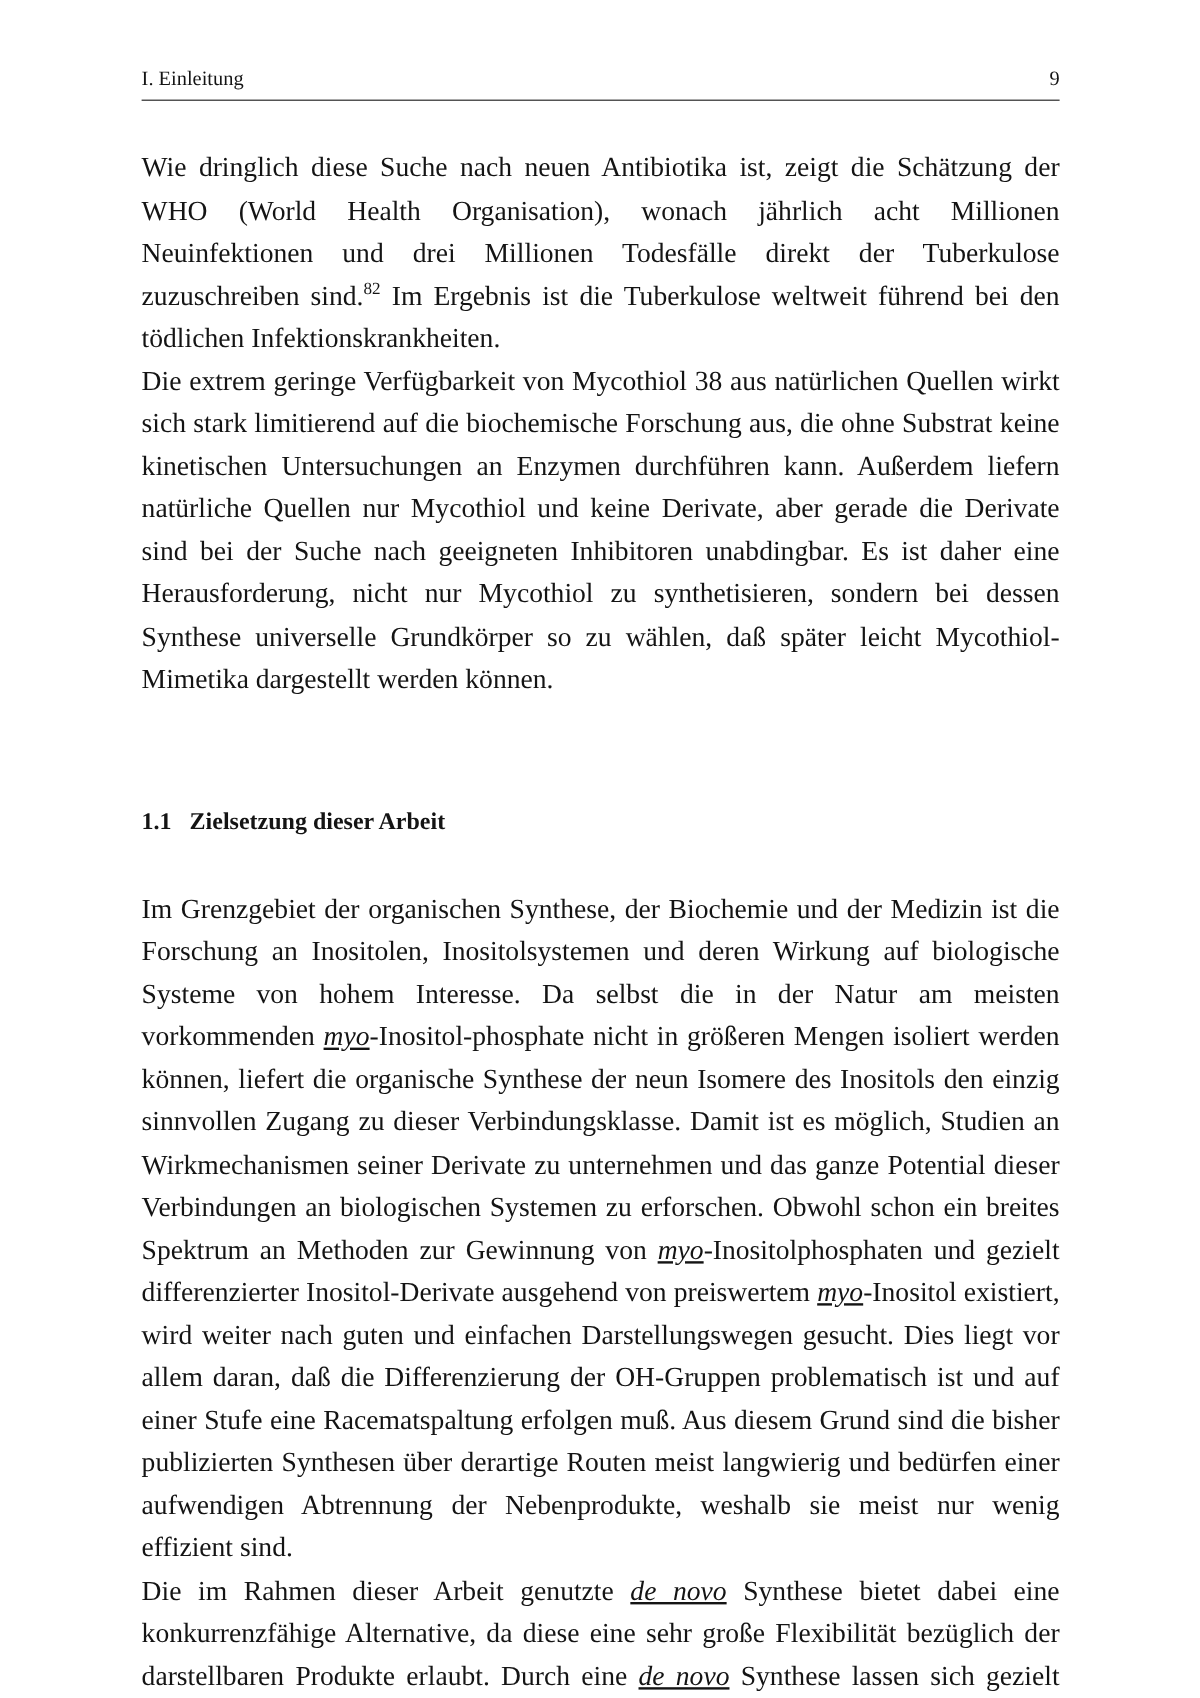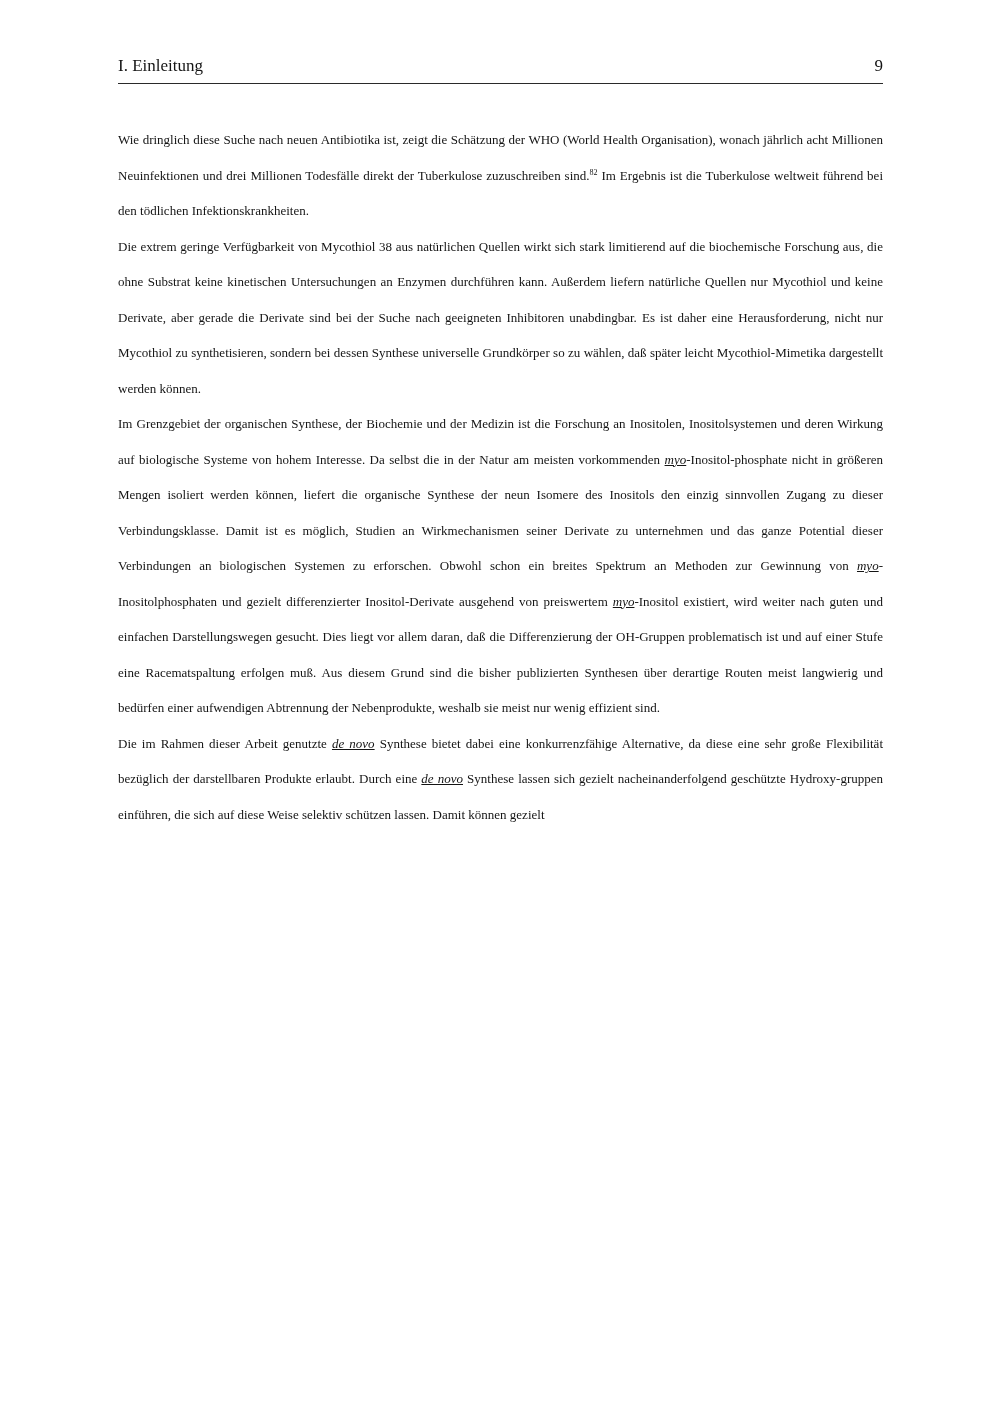--- a/index.html
+++ b/index.html
@@ -27,21 +27,21 @@
     font-size: 17px;
     line-height: 20px;
     padding-bottom: 7px;
     border-bottom: 1.5px solid #2a2a2a;
   }
   .document-content {
     margin-top: 38px;
   }
   .body-paragraph {
     margin: 0;
-    font-size: 13px;
+    font-size: 23px;
     line-height: 35.5px;
     text-align: justify;
   }
   .body-paragraph sup {
     font-size: 0.62em;
     line-height: 0;
     vertical-align: super;
   }
   .bold { font-weight: normal; }
   .italic { font-style: italic; text-decoration: underline; }
@@ -59,16 +59,17 @@
 <body>
 
 <div class="page">
   <div class="running-header">
     <span>I. Einleitung</span>
     <span>9</span>
   </div>
   <div class="document-content">
       <p class="body-paragraph"><span>Wie dringlich diese Suche nach neuen Antibiotika ist, zeigt die Schätzung der WHO (World Health Organisation), wonach jährlich acht Millionen Neuinfektionen und drei Millionen Todesfälle direkt der Tuberkulose zuzuschreiben sind.</span><sup>82</sup><span> Im Ergebnis ist die Tuberkulose weltweit führend bei den tödlichen Infektionskrankheiten.</span></p>
       <p class="body-paragraph"><span>Die extrem geringe Verfügbarkeit von Mycothiol </span><span class="bold">38</span><span> aus natürlichen Quellen wirkt sich stark limitierend auf die biochemische Forschung aus, die ohne Substrat keine kinetischen Untersuchungen an Enzymen durchführen kann. Außerdem liefern natürliche Quellen nur Mycothiol und keine Derivate, aber gerade die Derivate sind bei der Suche nach geeigneten Inhibitoren unabdingbar. Es ist daher eine Herausforderung, nicht nur Mycothiol zu synthetisieren, sondern bei dessen Synthese universelle Grundkörper so zu wählen, daß später leicht Mycothiol-Mimetika dargestellt werden können.</span></p>
+      <h2 class="section-heading"><span class="heading-number">1.1</span><span>Zielsetzung dieser Arbeit</span></h2>
       <p class="body-paragraph"><span>Im Grenzgebiet der organischen Synthese, der Biochemie und der Medizin ist die Forschung an Inositolen, Inositolsystemen und deren Wirkung auf biologische Systeme von hohem Interesse. Da selbst die in der Natur am meisten vorkommenden </span><span class="italic">myo</span><span>-Inositol-phosphate nicht in größeren Mengen isoliert werden können, liefert die organische Synthese der neun Isomere des Inositols den einzig sinnvollen Zugang zu dieser Verbindungsklasse. Damit ist es möglich, Studien an Wirkmechanismen seiner Derivate zu unternehmen und das ganze Potential dieser Verbindungen an biologischen Systemen zu erforschen. Obwohl schon ein breites Spektrum an Methoden zur Gewinnung von </span><span class="italic">myo</span><span>-Inositolphosphaten und gezielt differenzierter Inositol-Derivate ausgehend von preiswertem </span><span class="italic">myo</span><span>-Inositol existiert, wird weiter nach guten und einfachen Darstellungswegen gesucht. Dies liegt vor allem daran, daß die Differenzierung der OH-Gruppen problematisch ist und auf einer Stufe eine Racematspaltung erfolgen muß. Aus diesem Grund sind die bisher publizierten Synthesen über derartige Routen meist langwierig und bedürfen einer aufwendigen Abtrennung der Nebenprodukte, weshalb sie meist nur wenig effizient sind.</span></p>
       <p class="body-paragraph"><span>Die im Rahmen dieser Arbeit genutzte </span><span class="italic">de novo</span><span> Synthese bietet dabei eine konkurrenzfähige Alternative, da diese eine sehr große Flexibilität bezüglich der darstellbaren Produkte erlaubt. Durch eine </span><span class="italic">de novo</span><span> Synthese lassen sich gezielt nacheinanderfolgend geschützte Hydroxy-gruppen einführen, die sich auf diese Weise selektiv schützen lassen. Damit können gezielt</span></p>
     </div>
 </div>
 
 </body></html>

